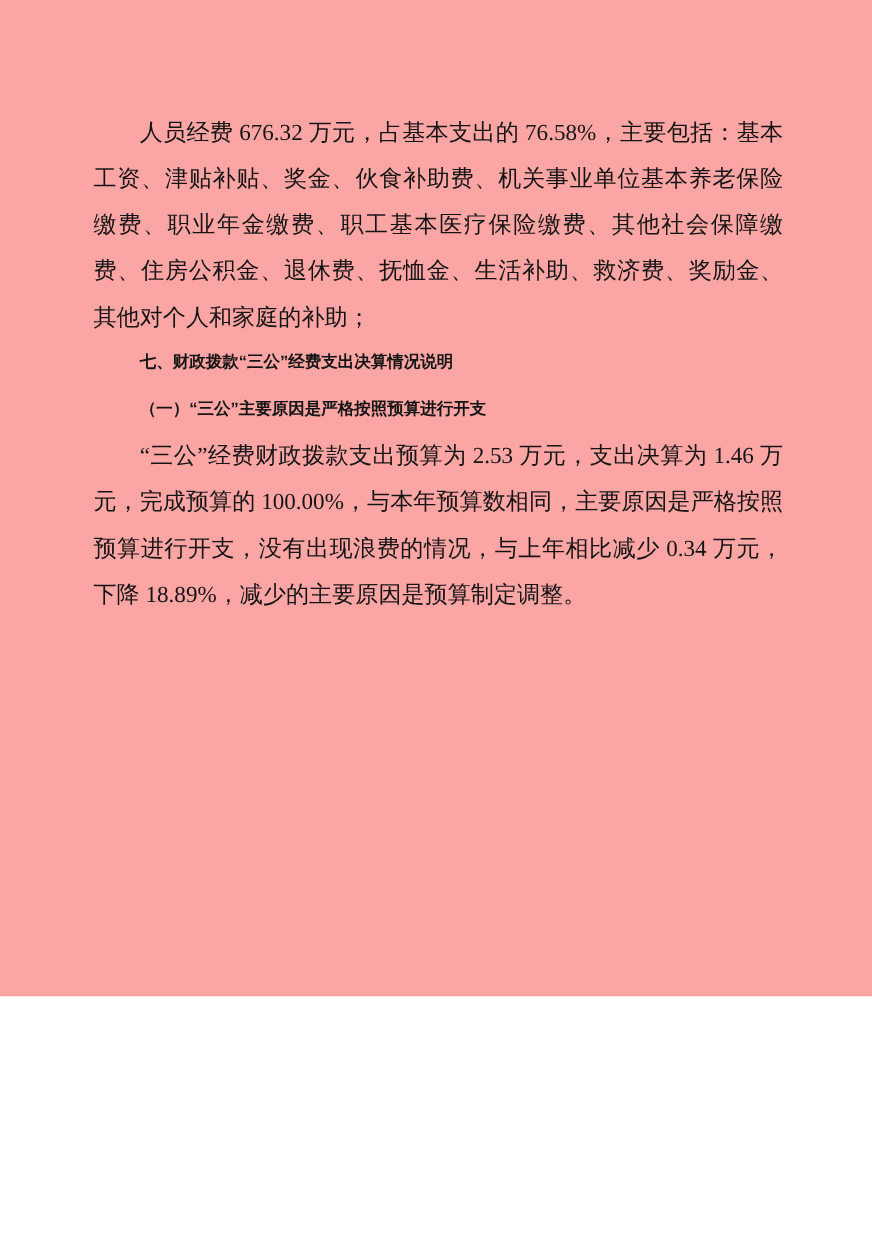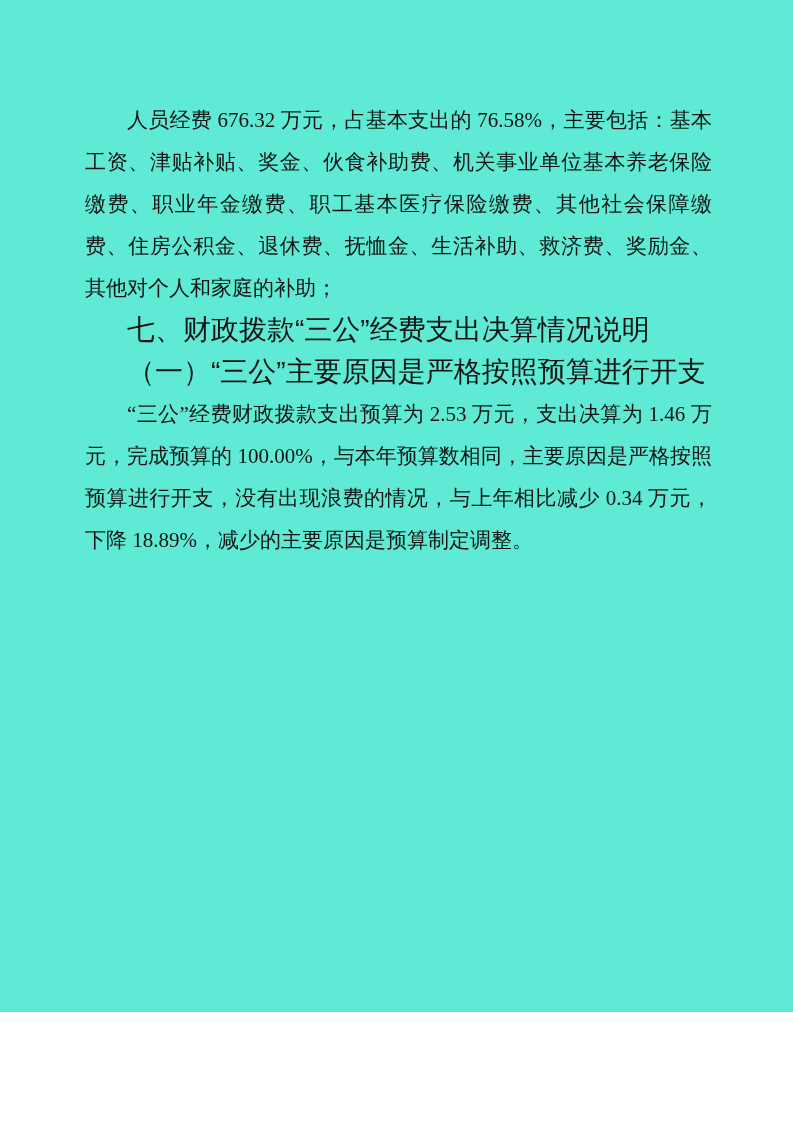--- a/index.html
+++ b/index.html
@@ -3,22 +3,22 @@
 <meta charset="utf-8">
 <style>
   html, body {
     margin: 0;
     padding: 0;
     background: #ffffff;
   }
   .page {
     position: relative;
     width: 793px;
-    height: 1012px;
-    background: #5eead4;
+    height: 906px;
+    background: #fca5a5;
     overflow: hidden;
     font-family: "Liberation Serif", "DejaVu Serif", serif;
     color: #141414;
   }
   .content {
     position: absolute;
     left: 85px;
     top: 99px;
     width: 627px;
   }
@@ -26,23 +26,23 @@
     margin: 0;
     font-size: 21px;
     line-height: 42px;
     text-align: justify;
     text-justify: inter-ideograph;
     text-indent: 42px;
     word-break: break-all;
   }
   .heading {
     margin: 0;
-    font-size: 28px;
+    font-size: 15px;
     line-height: 42px;
-    font-weight: normal;
+    font-weight: bold;
     font-family: "Liberation Sans", "DejaVu Sans", sans-serif;
     text-indent: 42px;
     word-break: break-all;
   }
   .footer {
     position: absolute;
     left: 0;
     right: 0;
     top: 1036px;
     text-align: center;

